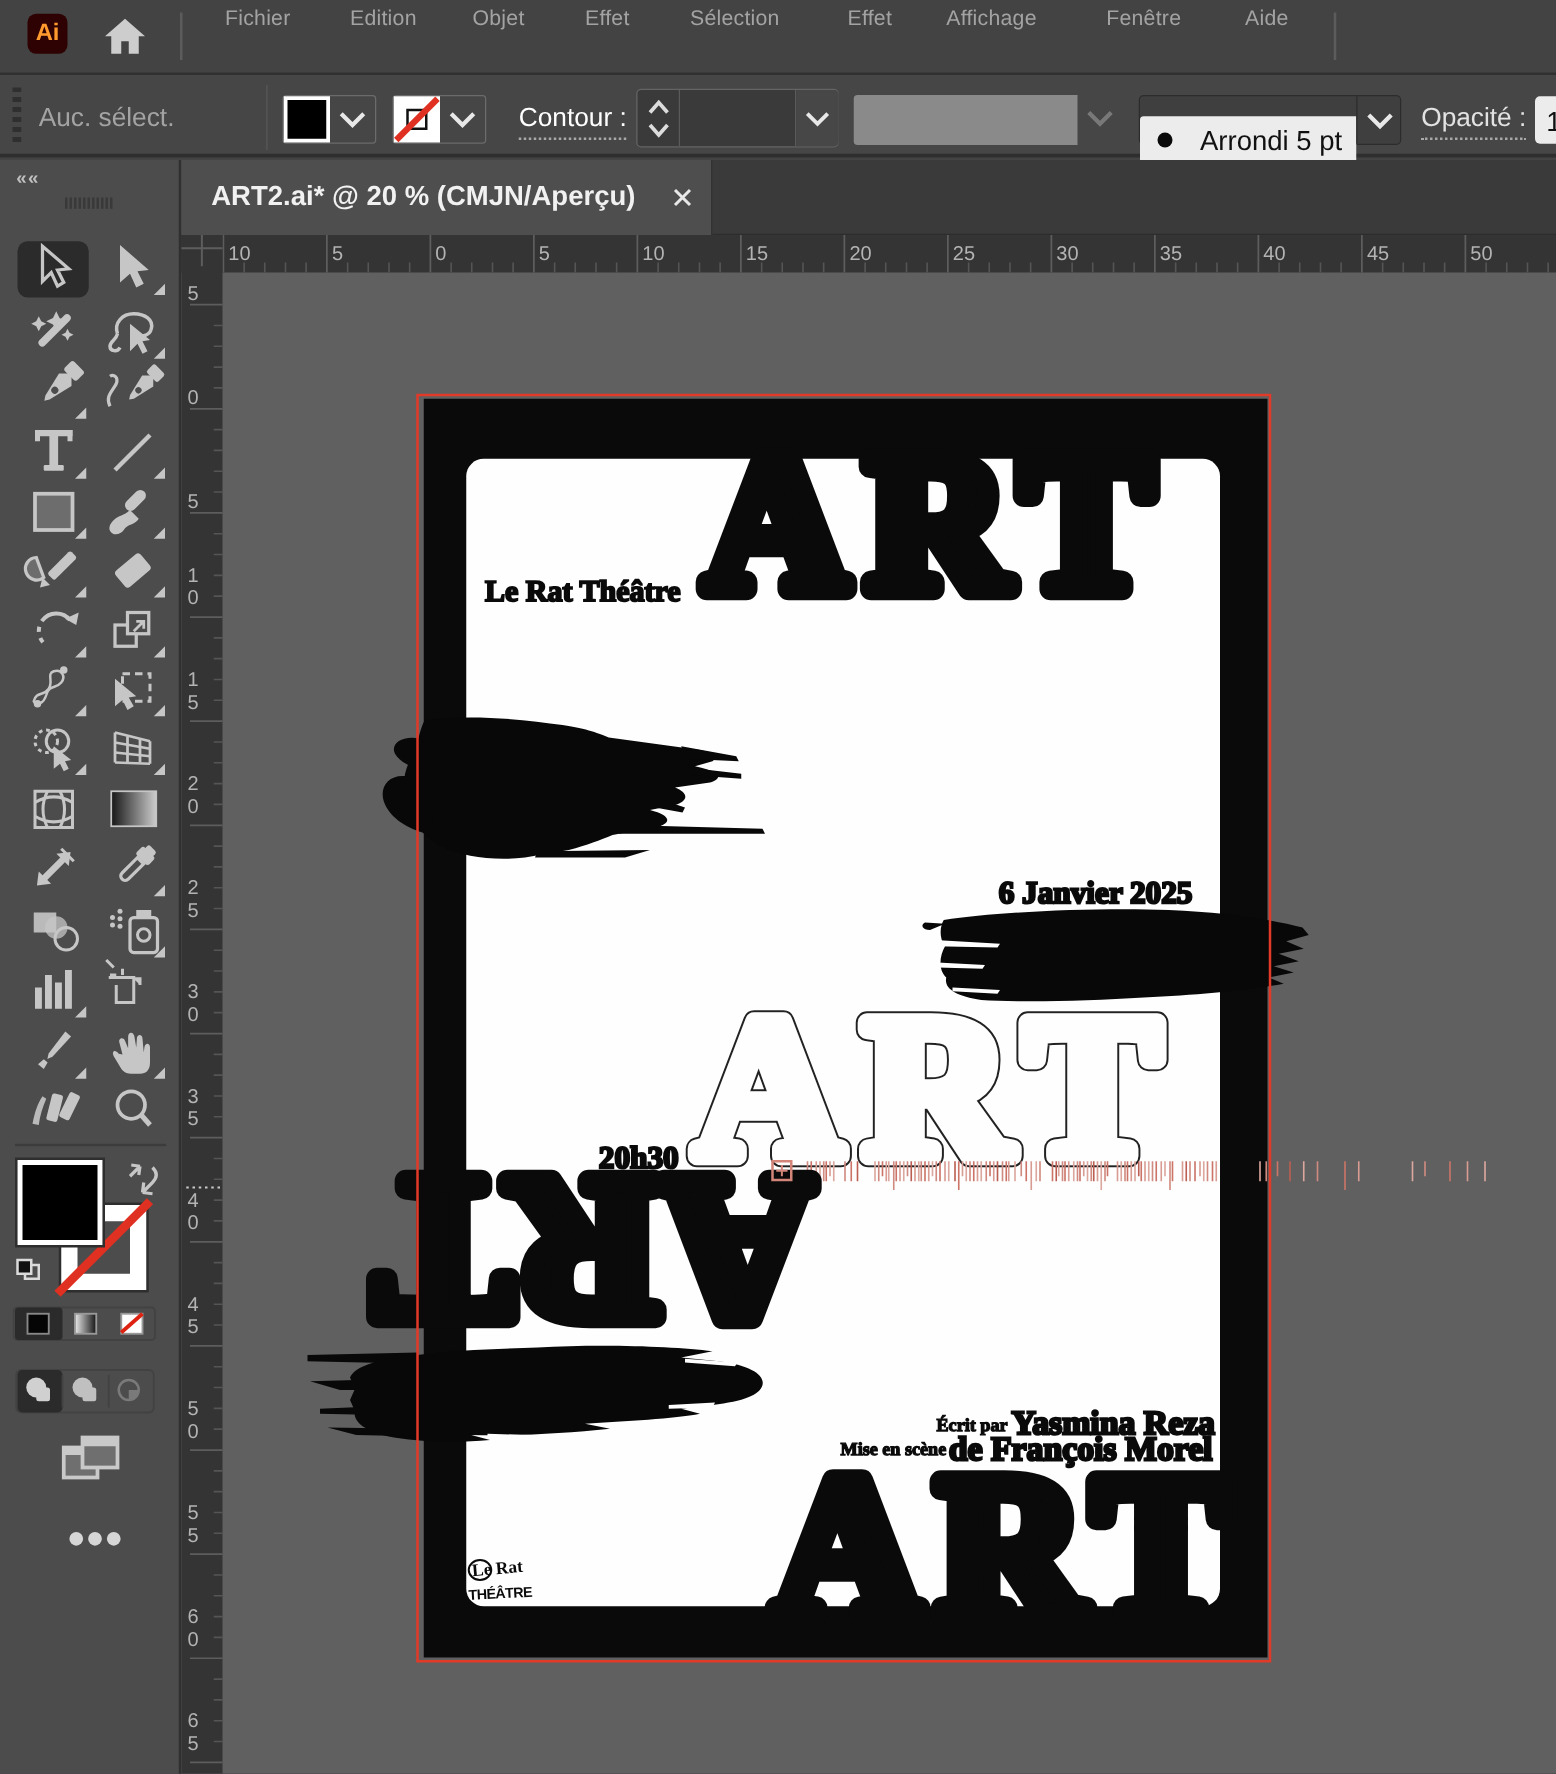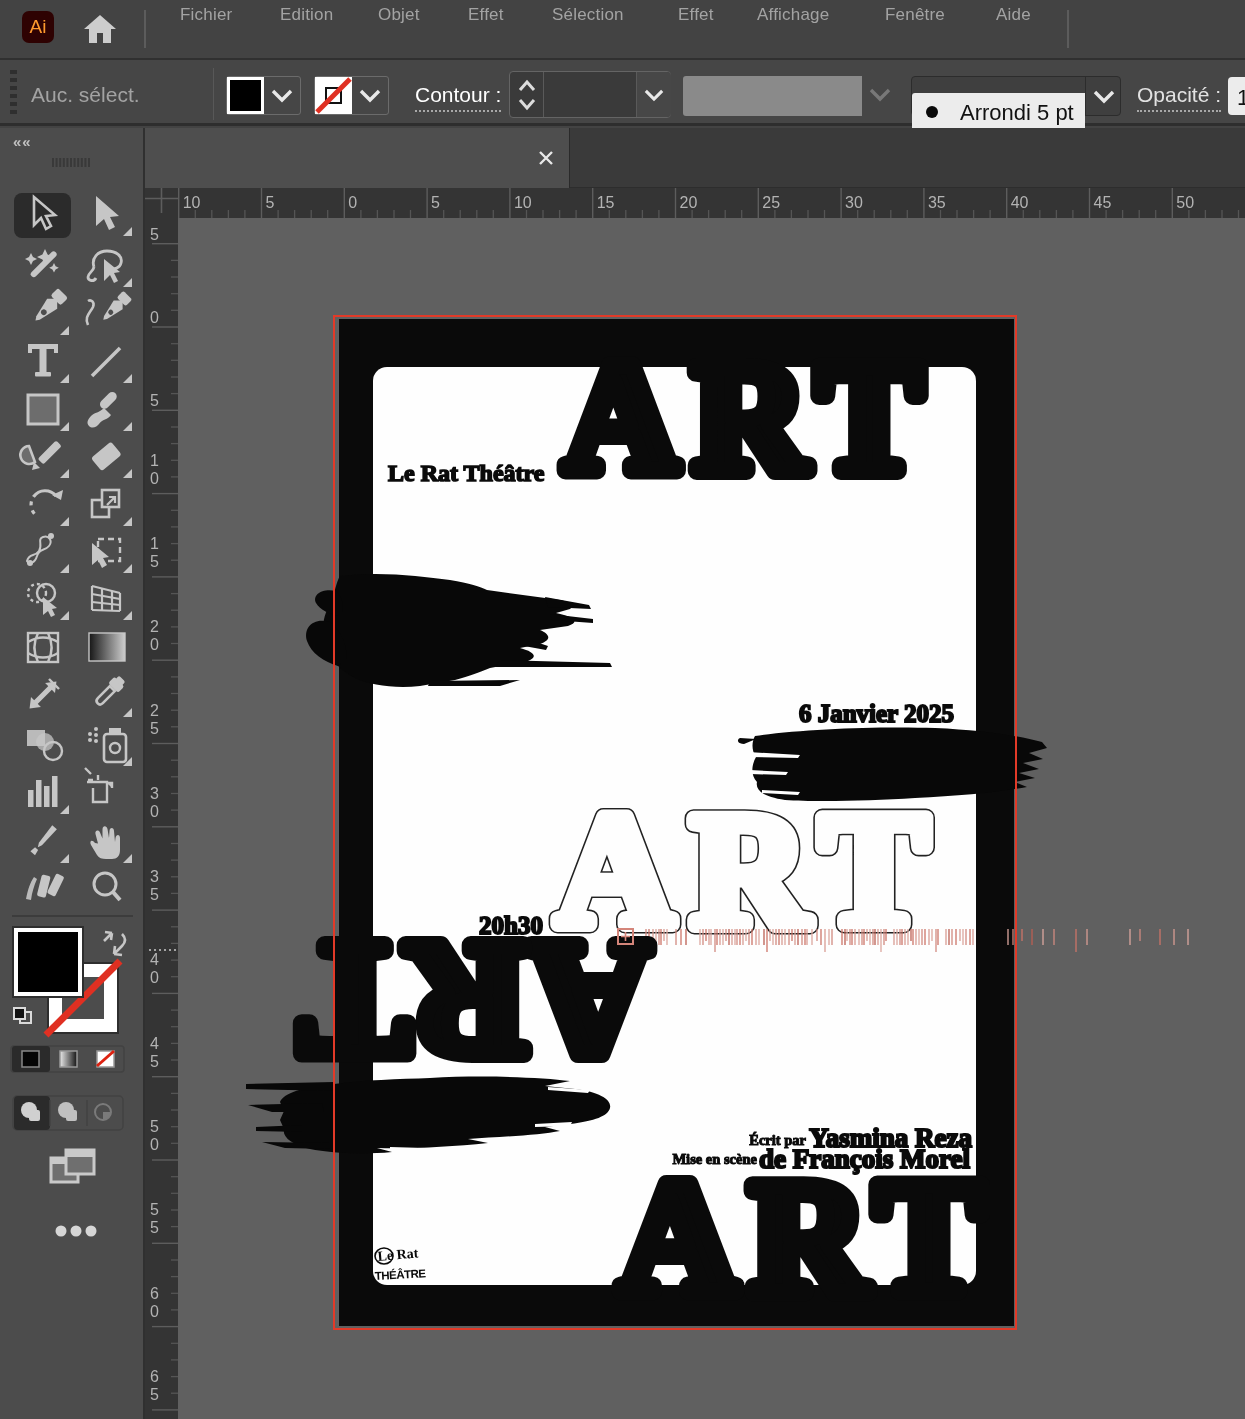--- a/index.html
+++ b/index.html
@@ -1,21 +1,21 @@
 <!DOCTYPE html>
 <html><head><meta charset="utf-8">
 <style>
 *{margin:0;padding:0;box-sizing:border-box}
 html,body{width:1245px;height:1419px;overflow:hidden;background:#434343;
  font-family:"Liberation Sans",sans-serif;}
 .abs{position:absolute}
 #menubar{position:absolute;left:0;top:0;width:1245px;height:58px;background:#434343}
 #menubar span.mi{position:absolute;top:5px;font-size:17px;color:#a3a3a3;letter-spacing:.2px}
 #ailogo{position:absolute;left:22px;top:11px;width:32px;height:32px;background:#2e0202;border-radius:7px;
- color:#ff9a2e;font-weight:normal;font-size:19px;text-align:center;line-height:32px}
+ color:#ff9a2e;font-weight:bold;font-size:19px;text-align:center;line-height:32px}
 #toolbar{position:absolute;left:0;top:58px;width:1245px;height:68px;background:#464646;
  border-top:2px solid #303030;border-bottom:3px solid #2e2e2e}
 .tlab{position:absolute;font-size:21px;color:#a3a3a3}
 .dotu{border-bottom:2px dotted #a8a8a8;padding-bottom:3px}
 </style></head><body>
 
 <div id="menubar">
 <div id="ailogo">Ai</div>
 <svg class="abs" style="left:83px;top:13px" width="34" height="32" viewBox="0 0 34 32">
 <path d="M17 2 L33 16 L28 16 L28 30 L20 30 L20 20 L14 20 L14 30 L6 30 L6 16 L1 16 Z" fill="#cdcdcd"></path>
@@ -306,20 +306,21 @@
 <rect x="66" y="1150" width="28" height="7" fill="#c9c9c9"></rect>
         </g>
 <circle cx="61" cy="1231" r="5.5" fill="#d6d6d6"></circle>
         <circle cx="76" cy="1231" r="5.5" fill="#d6d6d6"></circle>
         <circle cx="91" cy="1231" r="5.5" fill="#d6d6d6"></circle>
 </g>
 </svg>
   </div>
 <div class="abs" style="left:145px;top:128px;width:1100px;height:60px;background:#3a3a3a;border-bottom:1px solid #2d2d2d">
 <div class="abs" style="left:0;top:0;width:425px;height:60px;background:#4e4e4e;border-right:1px solid #2a2a2a">
+<span class="abs" style="left:24px;top:16px;font-size:22px;font-weight:bold;color:#f1f1f1">ART2.ai* @ 20 % (CMJN/Aperçu)</span>
 <svg class="abs" style="left:392px;top:21px" width="18" height="18" viewBox="0 0 18 18">
         <path d="M3 3 L15 15 M15 3 L3 15" stroke="#e8e8e8" stroke-width="2.4"></path>
       </svg>
 </div>
   </div>
 <svg class="abs" style="left:145px;top:188px" width="1100" height="1231" viewBox="145 188 1100 1231">
 <rect x="145" y="188" width="1100" height="1231" fill="#606060"></rect>
 <rect x="145" y="188" width="1100" height="30" fill="#343434"></rect>
 <rect x="145" y="188" width="33" height="1231" fill="#343434"></rect>
 <line x1="178.7" y1="188" x2="178.7" y2="218" stroke="#5d5d5d" stroke-width="1.4"></line>

